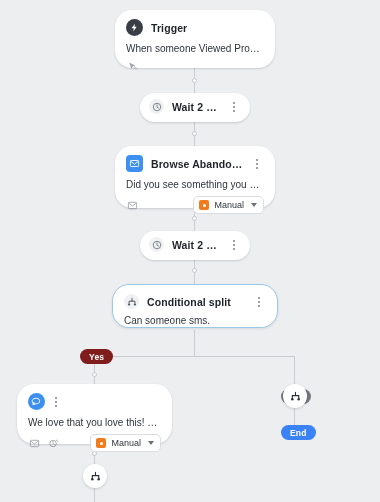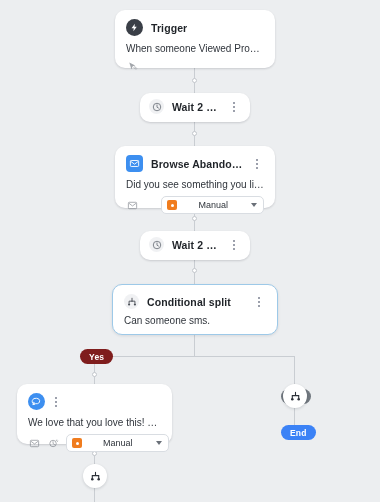--- a/index.html
+++ b/index.html
@@ -14,21 +14,21 @@
 
   
   .line{position:absolute;background:#c9cdd2;}
   .vline{width:1px;}
   .hline{height:1px;}
   .dot{position:absolute;width:5px;height:5px;border-radius:50%;
        background:#ffffff;border:1px solid #c3c7cc;box-sizing:border-box;}
 
   
   .card{
-    position:absolute;background:#ffffff;border-radius:10px;
+    position:absolute;background:#ffffff;border-radius:17px;
     box-shadow:0 1px 2px rgba(16,24,40,.10),0 1px 3px rgba(16,24,40,.06);
     box-sizing:border-box;
   }
   .card.selected{border:1.5px solid #9dc9e8;box-shadow:0 1px 3px rgba(16,24,40,.10);}
   .card-head{display:flex;align-items:center;padding:9px 11px 0 11px;}
   .card-head .ttl{
     font-size:10.5px;font-weight:bold;color:#1f2328;margin-left:8px;
     white-space:nowrap;overflow:hidden;text-overflow:ellipsis;flex:1;
     letter-spacing:.1px;
   }
@@ -43,21 +43,21 @@
   .ic{flex:0 0 auto;display:inline-flex;align-items:center;justify-content:center;}
   .ic-round{width:17px;height:17px;border-radius:50%;}
   .ic-trigger{background:#3a3f47;}
   .ic-grey{background:#f0f1f3;}
   .ic-blue-sq{width:17px;height:17px;border-radius:4px;background:#3d8ff0;}
   .ic-blue-rd{width:17px;height:17px;border-radius:50%;background:#3d8ff0;}
   .mini{width:12px;height:12px;opacity:.62;}
 
   
   .badge{
-    margin-left:auto;display:flex;align-items:center;gap:21px;
+    margin-left:auto;display:flex;align-items:center;gap:5px;
     border:1px solid #d9dde2;border-radius:5px;background:#fff;
     padding:3px 6px 3px 5px;font-size:9px;color:#2f343b;cursor:pointer;
   }
   .badge .gear{width:10px;height:10px;border-radius:2px;background:#f07c1e;
      display:inline-flex;align-items:center;justify-content:center;flex:0 0 auto;}
   .badge .gear::after{content:"";width:3px;height:3px;border-radius:50%;background:#fff;}
   .chev{width:0;height:0;border-left:3.5px solid transparent;
         border-right:3.5px solid transparent;border-top:4px solid #6a7078;margin-left:2px;}
 
   
@@ -149,21 +149,21 @@
             <path d="M4 7.5l8 6 8-6" fill="none" stroke="#ffffff" stroke-width="2" stroke-linecap="round"></path>
           </svg>
       </span>
       <span class="ttl">Browse Abandonment: Emai...</span>
       <span class="kebab">
           <i></i>
           <i></i>
           <i></i>
         </span>
     </div>
-    <div class="card-body">Did you see something you liked?</div>
+    <div class="card-body">Did you see something you split?</div>
     <div class="card-foot">
       <span class="ic mini">
         <svg width="11" height="11" viewBox="0 0 24 24">
             <rect x="3" y="5" width="18" height="14" rx="2" fill="none" stroke="#6a7078" stroke-width="2"></rect>
             <path d="M4 7l8 6 8-6" fill="none" stroke="#6a7078" stroke-width="2"></path>
           </svg>
       </span>
       <span class="badge">
         <span class="gear"></span>
         <span>Manual</span>
@@ -182,21 +182,21 @@
       </span>
       <span class="ttl">Wait 2 hours</span>
       <span class="kebab">
           <i></i>
           <i></i>
           <i></i>
         </span>
     </div>
   </div>
 
-  <div class="card selected" style="left:112px;top:284px;width:166px;height:51px;">
+  <div class="card selected" style="left:112px;top:284px;width:166px;height:44px;">
     <div class="card-head">
       <span class="ic ic-round ic-grey" style="width:15px;height:15px;">
         <svg width="10" height="10" viewBox="0 0 24 24">
             <path d="M12 3v7M12 10H5v5M12 10h7v5" stroke="#4a4f57" stroke-width="2.2" fill="none" stroke-linecap="round"></path>
             <circle cx="5" cy="18" r="2.6" fill="#4a4f57"></circle>
             <circle cx="19" cy="18" r="2.6" fill="#4a4f57"></circle>
           </svg>
       </span>
       <span class="ttl">Conditional split</span>
       <span class="kebab">

